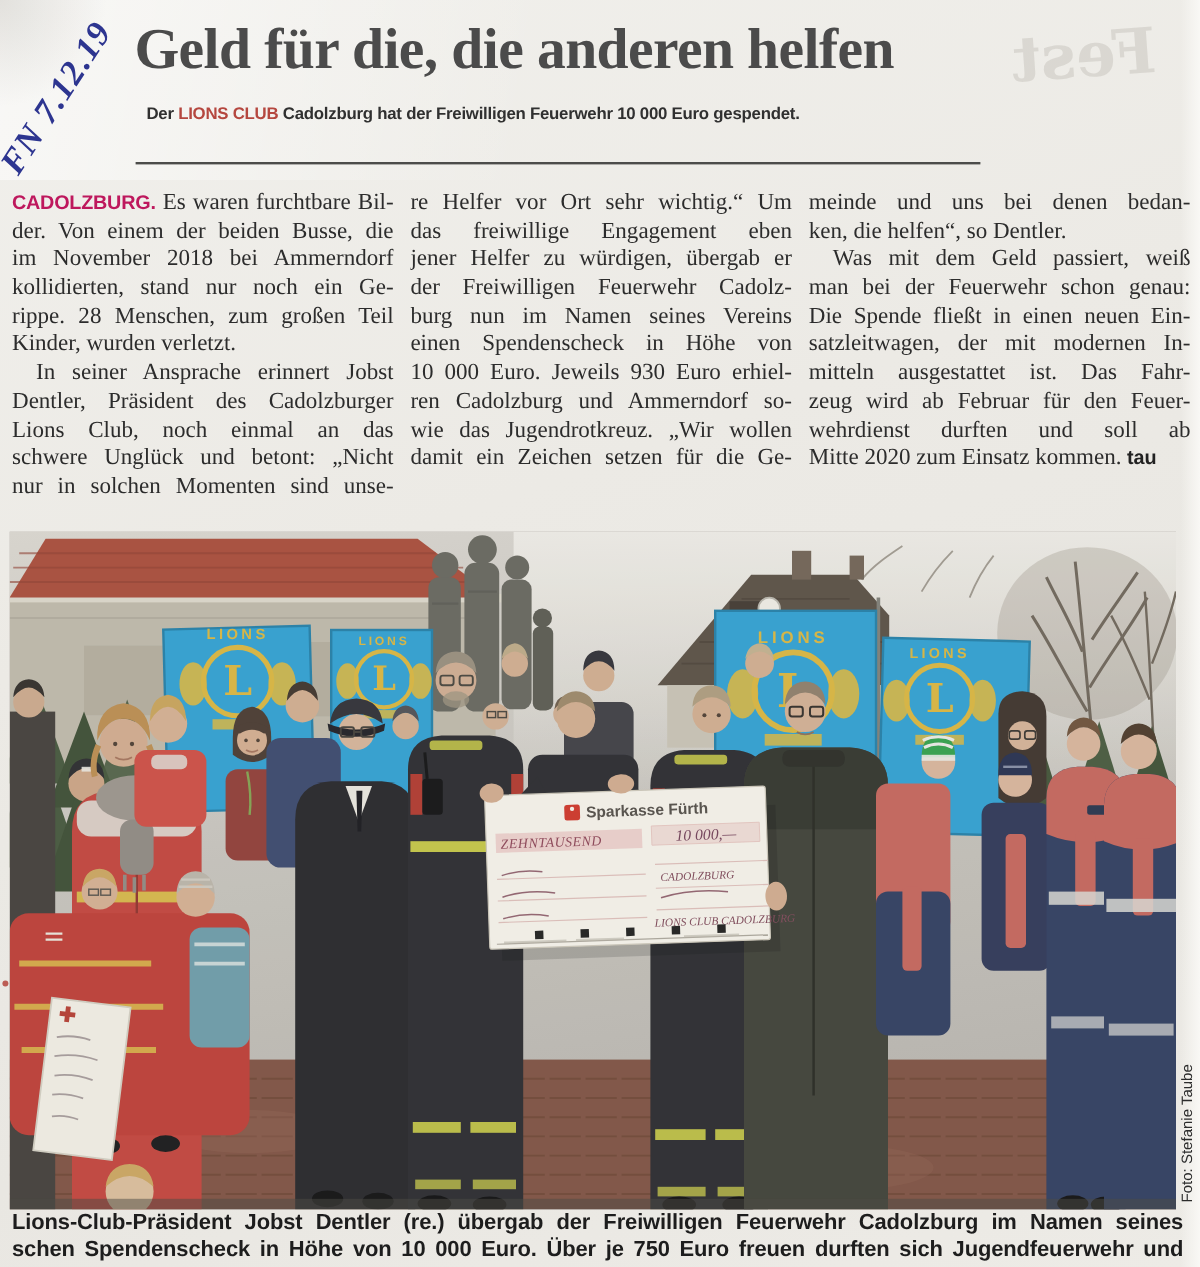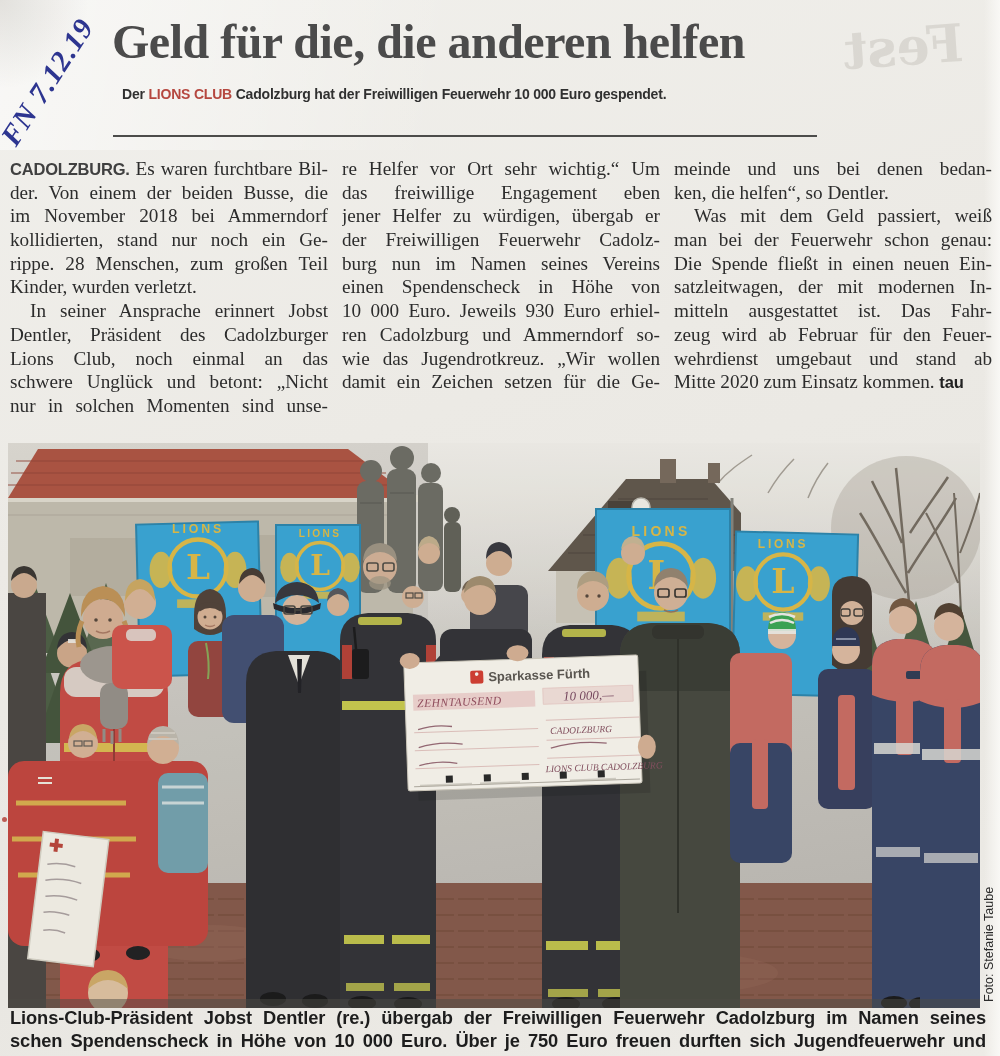--- a/index.html
+++ b/index.html
@@ -24,21 +24,21 @@
   .subhead{position:absolute;left:112px;top:86px;font-family:"Liberation Sans",sans-serif;
        font-weight:bold;font-size:14px;color:#303030;white-space:nowrap;letter-spacing:-0.2px;margin-left:10px;}
   .subhead .brand{color:#b5473f;}
   .rule{position:absolute;left:113px;top:135px;width:704px;height:2px;background:#4c4c4a;}
   .columns{position:absolute;left:10px;top:157px;width:982px;display:flex;gap:14px;
        font-size:19.2px;line-height:23.7px;color:#2c2c2c;}
   .col{width:318px;}
   .bl{height:23.7px;overflow:hidden;text-align:justify;text-align-last:justify;white-space:normal;}
   .bl.last{text-align-last:left;}
   .bl.ind{text-indent:20px;}
-  .lead{font-family:"Liberation Sans",sans-serif;font-weight:bold;font-size:16.5px;letter-spacing:-0.2px;color:#404040;}
+  .lead{font-family:"Liberation Sans",sans-serif;font-weight:bold;font-size:16.5px;letter-spacing:-0.2px;color:#be185d;}
   .trail{font-family:"Liberation Sans",sans-serif;font-weight:bold;font-size:16.5px;color:#222;}
   .photo{position:absolute;left:8px;top:443px;width:972px;height:565px;overflow:hidden;background:#c2bfb9;}
   .credit{position:absolute;left:982px;top:1002px;transform-origin:0 0;transform:rotate(-90deg);
        font-family:"Liberation Sans",sans-serif;font-size:12.5px;color:#2b2b2b;white-space:nowrap;}
   .caption{position:absolute;left:10px;top:1007px;width:976px;font-family:"Liberation Sans",sans-serif;
        font-weight:bold;font-size:18.3px;line-height:22.5px;color:#1d1d1d;letter-spacing:-0.1px;}
   .cl{text-align:justify;text-align-last:justify;height:22.5px;overflow:hidden;}
 </style>
 </head>
 <body>
@@ -87,21 +87,21 @@
       </div>
       <div class="col">
         <div class="bl">meinde und uns bei denen bedan-</div>
         <div class="bl last">ken, die helfen“, so Dentler.</div>
         <div class="bl ind">Was mit dem Geld passiert, weiß</div>
         <div class="bl">man bei der Feuerwehr schon genau:</div>
         <div class="bl">Die Spende fließt in einen neuen Ein-</div>
         <div class="bl">satzleitwagen, der mit modernen In-</div>
         <div class="bl">mitteln ausgestattet ist. Das Fahr-</div>
         <div class="bl">zeug wird ab Februar für den Feuer-</div>
-        <div class="bl">wehrdienst umgebaut und stand ab</div>
+        <div class="bl">wehrdienst durften und soll ab</div>
         <div class="bl last">Mitte 2020 zum Einsatz kommen.<span class="trail"> tau</span></div>
       </div>
     </div>
 
   <div class="photo">
   <svg width="972" height="565" viewBox="0 0 972 565" xmlns="http://www.w3.org/2000/svg">
     <defs>
       <linearGradient id="sky" x1="0" y1="0" x2="0.25" y2="1">
         <stop offset="0" stop-color="#d8d5cf"></stop>
             <stop offset="0.5" stop-color="#c4c1bb"></stop>

